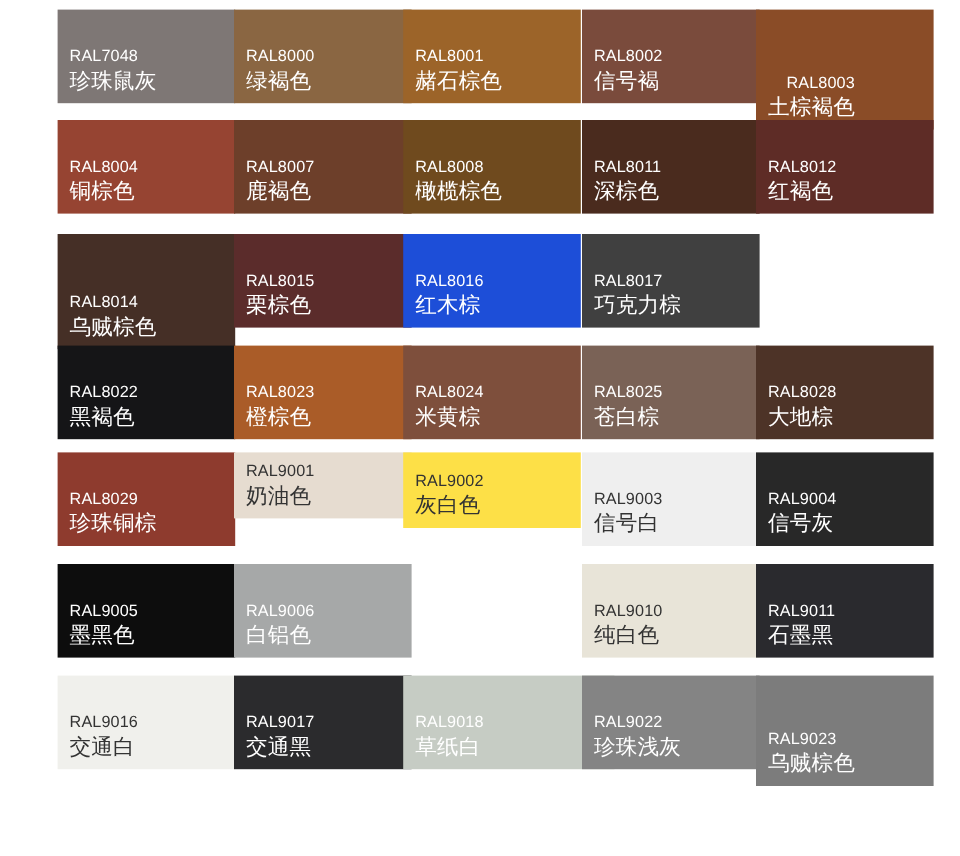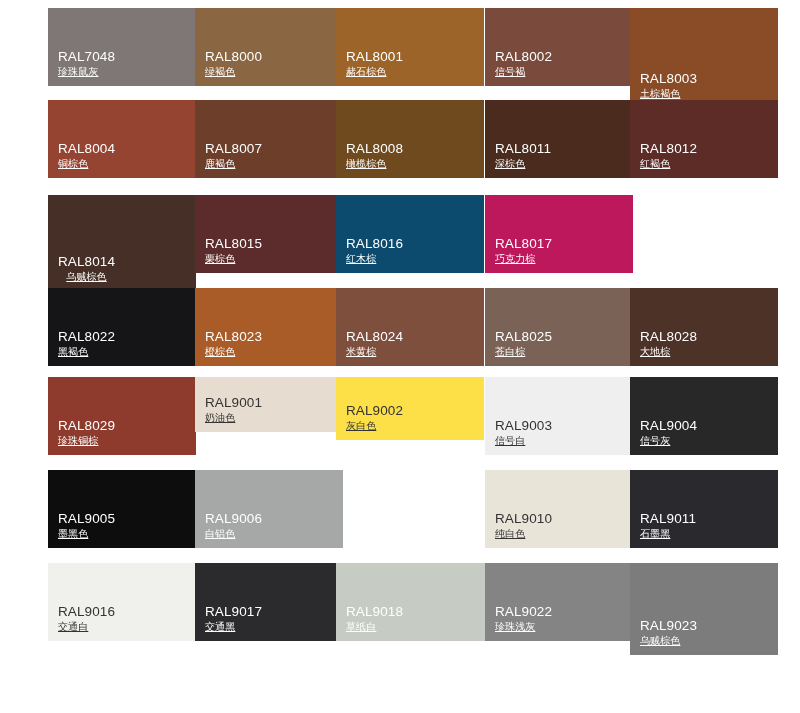--- a/index.html
+++ b/index.html
@@ -37,25 +37,24 @@
 
   .swatch-code {
     display: block;
     font-size: 13.5px;
     font-weight: 400;
     white-space: nowrap;
   }
 
   .swatch-name {
     display: block;
-    font-size: 10px;
+    font-size: 18px;
     font-weight: 400;
     white-space: nowrap;
     margin-top: 1px;
-    text-decoration: underline;
   }
 
   .light-text .swatch-code,
   .light-text .swatch-name { color: #ffffff; }
 
   .dark-text .swatch-code,
   .dark-text .swatch-name { color: #333333; }
 </style>
 </head>
 <body>
@@ -78,21 +77,21 @@
         <span class="swatch-code">RAL8001</span>
         <span class="swatch-name">赭石棕色</span>
       </div>
     </div>
     <div class="swatch light-text" style="left: 485px; top: 8px; width: 148px; height: 78px; background: rgb(122, 75, 60);">
       <div class="swatch-labels">
         <span class="swatch-code">RAL8002</span>
         <span class="swatch-name">信号褐</span>
       </div>
     </div>
-    <div class="swatch light-text" style="left: 630px; top: 8px; width: 148px; height: 100px; background: rgb(138, 76, 39);">
+    <div class="swatch light-text" style="left: 630px; top: 8px; width: 148px; height: 100px; background: rgb(138, 76, 39); text-align: right;">
       <div class="swatch-labels">
         <span class="swatch-code">RAL8003</span>
         <span class="swatch-name">土棕褐色</span>
       </div>
     </div>
     <div class="swatch light-text" style="left: 48px; top: 100px; width: 148px; height: 78px; background: rgb(150, 68, 50);">
       <div class="swatch-labels">
         <span class="swatch-code">RAL8004</span>
         <span class="swatch-name">铜棕色</span>
       </div>
@@ -114,39 +113,39 @@
         <span class="swatch-code">RAL8011</span>
         <span class="swatch-name">深棕色</span>
       </div>
     </div>
     <div class="swatch light-text" style="left: 630px; top: 100px; width: 148px; height: 78px; background: rgb(94, 44, 38);">
       <div class="swatch-labels">
         <span class="swatch-code">RAL8012</span>
         <span class="swatch-name">红褐色</span>
       </div>
     </div>
-    <div class="swatch light-text" style="left: 48px; top: 195px; width: 148px; height: 96px; background: rgb(69, 47, 38); text-align: center;">
+    <div class="swatch light-text" style="left: 48px; top: 195px; width: 148px; height: 96px; background: rgb(69, 47, 38);">
       <div class="swatch-labels">
         <span class="swatch-code">RAL8014</span>
         <span class="swatch-name">乌贼棕色</span>
       </div>
     </div>
     <div class="swatch light-text" style="left: 195px; top: 195px; width: 148px; height: 78px; background: rgb(91, 44, 43);">
       <div class="swatch-labels">
         <span class="swatch-code">RAL8015</span>
         <span class="swatch-name">栗棕色</span>
       </div>
     </div>
-    <div class="swatch light-text" style="left: 336px; top: 195px; width: 148px; height: 78px; background: #0c4a6e;">
+    <div class="swatch light-text" style="left: 336px; top: 195px; width: 148px; height: 78px; background: #1d4ed8;">
       <div class="swatch-labels">
         <span class="swatch-code">RAL8016</span>
         <span class="swatch-name">红木棕</span>
       </div>
     </div>
-    <div class="swatch light-text" style="left: 485px; top: 195px; width: 148px; height: 78px; background: #be185d;">
+    <div class="swatch light-text" style="left: 485px; top: 195px; width: 148px; height: 78px; background: #404040;">
       <div class="swatch-labels">
         <span class="swatch-code">RAL8017</span>
         <span class="swatch-name">巧克力棕</span>
       </div>
     </div>
     <div class="swatch light-text" style="left: 48px; top: 288px; width: 148px; height: 78px; background: rgb(21, 21, 23);">
       <div class="swatch-labels">
         <span class="swatch-code">RAL8022</span>
         <span class="swatch-name">黑褐色</span>
       </div>

